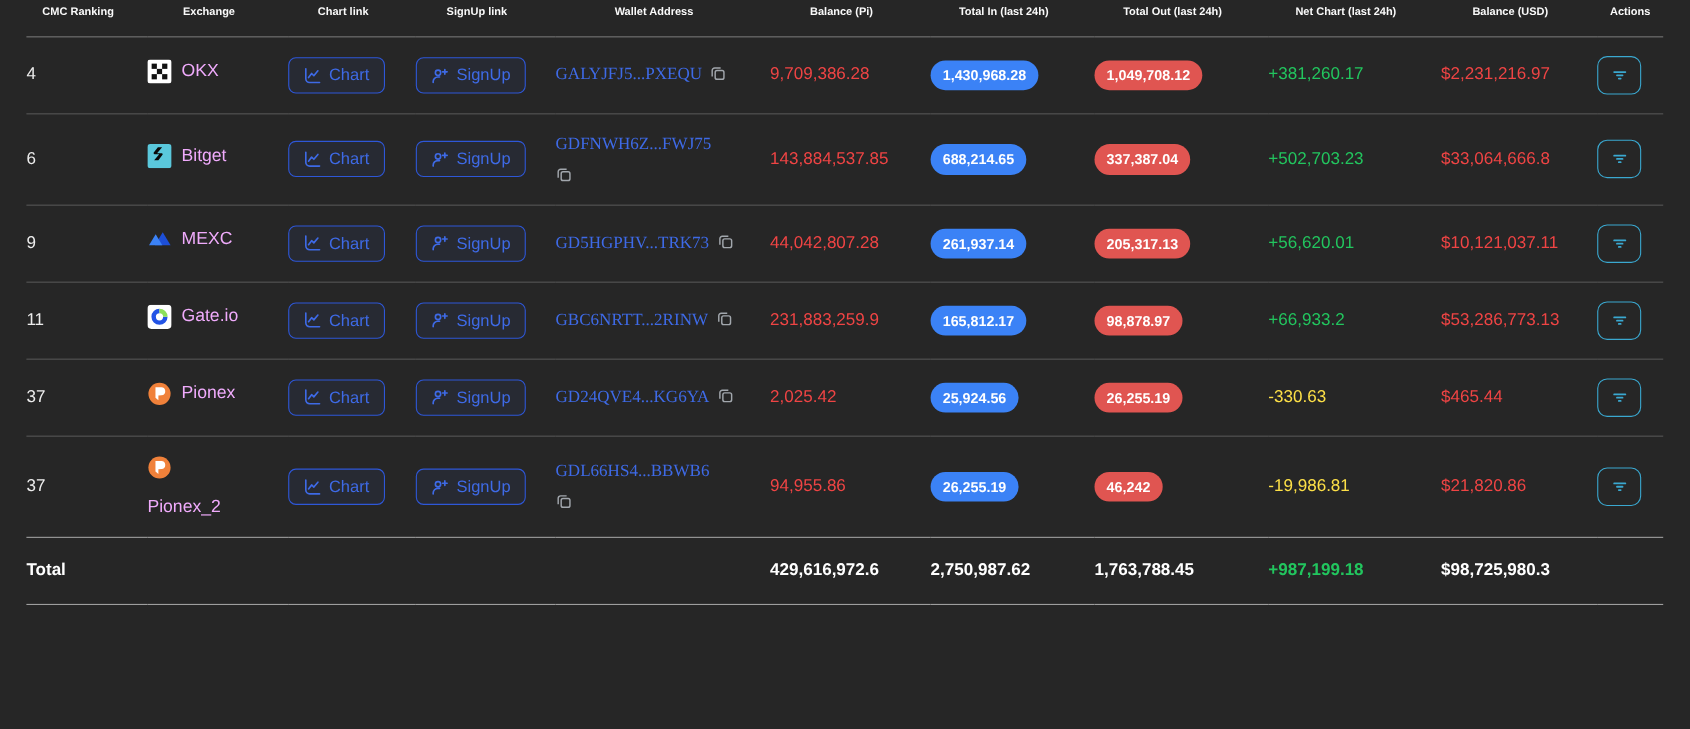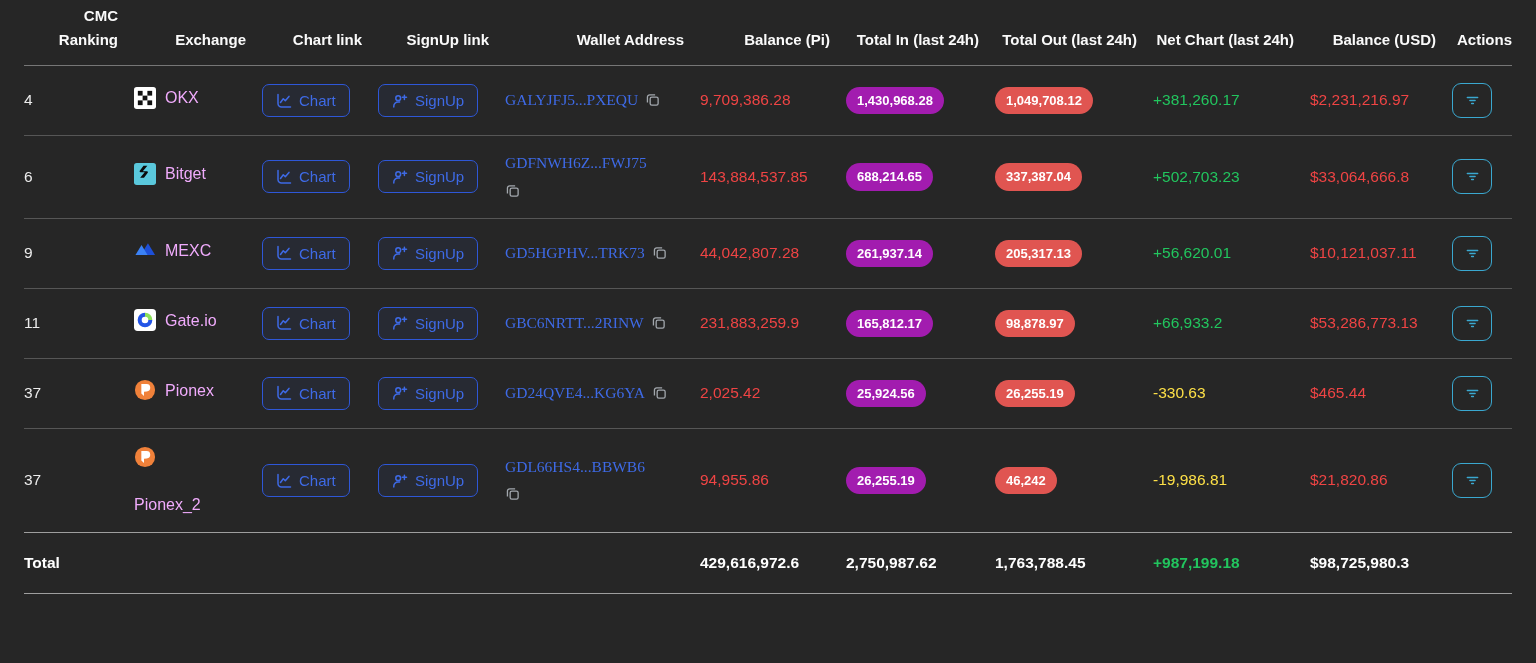--- a/index.html
+++ b/index.html
@@ -11,22 +11,22 @@
     font-family: "Liberation Sans", sans-serif;
     overflow: hidden;
   }
   .container { padding: 4px 24px 0 24px; }
   .page-title {
     font-size: 18px; font-weight: 700; color: #ffffff;
     margin: 8px 0 26px 0; letter-spacing: .2px;
   }
   table { border-collapse: collapse; table-layout: fixed; width: 1488px; }
   thead th {
-    text-align: right; vertical-align: bottom;
-    font-size: 15px; font-weight: 700; color: #fafafa;
+    text-align: center; vertical-align: bottom;
+    font-size: 10px; font-weight: 700; color: #fafafa;
     line-height: 1.6; padding: 0 16px 13px 0;
     border-bottom: 1px solid #767676;
   }
   tbody td {
     vertical-align: middle;
     padding: 17px 16px 17px 0;
     font-size: 15.5px; color: #ececec;
     border-bottom: 1px solid #565656;
     line-height: 1.35;
   }
@@ -35,21 +35,21 @@
     font-weight: 700; font-size: 15.5px; color: #ffffff;
     padding: 21px 16px 21px 0;
     border-bottom: 1px solid #9e9e9e;
   }
   
   .exchange-link {
     display: inline-flex; align-items: center; gap: 9px;
     color: #f0abfc; text-decoration: none; font-size: 16px; cursor: pointer;
   }
   .exchange-link.wrap { display: block; }
-  .exchange-link.wrap .exchange-name { display: block; margin-top: 20px; }
+  .exchange-link.wrap .exchange-name { display: block; margin-top: 7px; }
   .logo { width: 22px; height: 22px; display: inline-flex; flex-shrink: 0; }
   .logo svg { width: 22px; height: 22px; }
   .wallet-link {
     color: #3e6ae6; text-decoration: none; font-size: 15.5px; cursor: pointer; font-family: Liberation Serif, serif;
   }
   .copy-btn {
     display: inline-block; margin-left: 7px; color: #a2a7ad;
     vertical-align: -2px; cursor: pointer; background: none; border: none; padding: 0;
   }
   .wallet-link.wrap .copy-btn { display: block; margin: 9px 0 0 0; }
@@ -68,21 +68,21 @@
     display: inline-flex; align-items: center; justify-content: center;
     background: transparent;
     border: 1px solid #3aa8d0; border-radius: 9px;
     color: #3aa8d0; cursor: pointer;
   }
   
   .badge {
     display: inline-block; padding: 5px 11px; border-radius: 999px;
     font-size: 13px; font-weight: 700; color: #ffffff; white-space: nowrap;
   }
-  .badge.green { background: #a21caf; }
+  .badge.green { background: #3b82f6; }
   .badge.red   { background: #e05551; }
   .netflow.pos { color: #22c55e; }
   .netflow.neg { color: #fde047; }
   .num { color: #ef4444; }
 </style>
 </head>
 <body>
 
 <div class="container">
 

